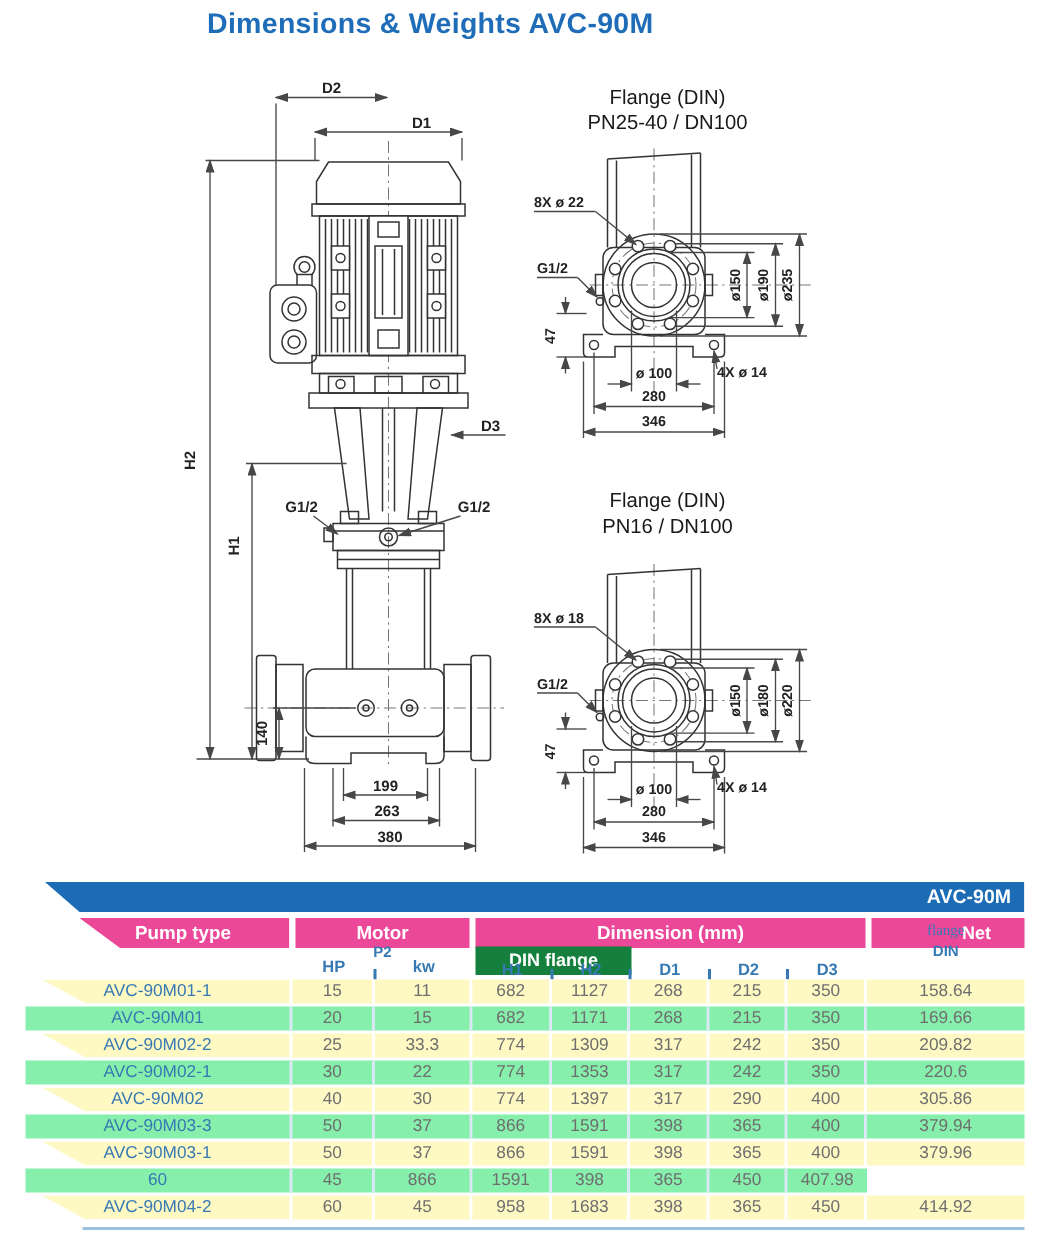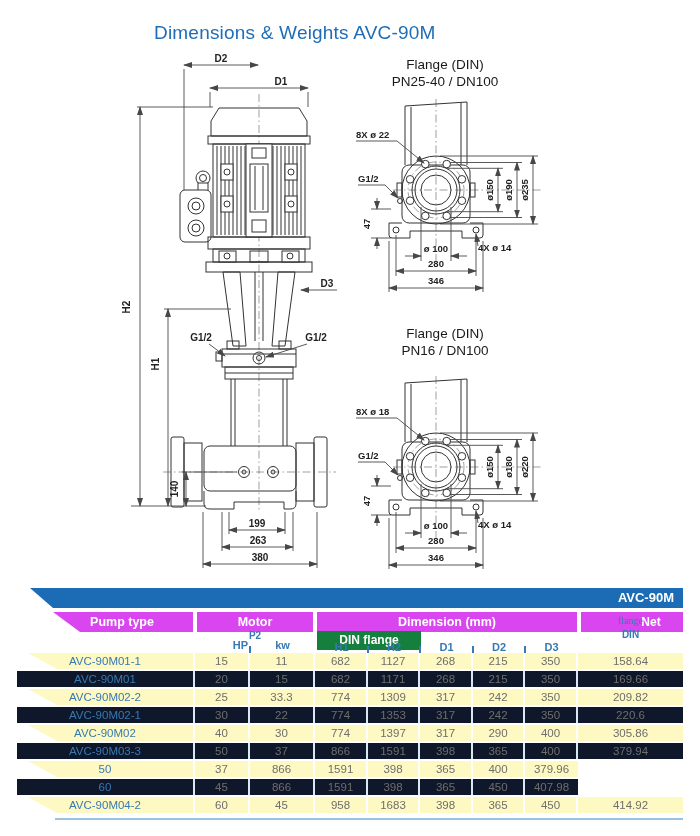--- a/index.html
+++ b/index.html
@@ -1,63 +1,63 @@
 <!DOCTYPE html>
 <html><head>
 <meta charset="utf-8">
 <style>
   html,body{margin:0;padding:0;background:#fff;}
   .page{position:relative;width:700px;height:836px;background:#fff;overflow:hidden;
         font-family:"Liberation Sans",sans-serif;}
-  .title{position:absolute;left:138px;top:6px;margin:16px;font-size:19px;font-weight:normal;
+  .title{position:absolute;left:138px;top:6px;margin:0;font-size:19px;font-weight:bold;
          color:#1f6db8;letter-spacing:.2px;}
   .flange-title{position:absolute;width:200px;text-align:center;color:#1a1a1a;
                 font-size:13.5px;line-height:17px;}
   #ftitle1{left:345px;top:56px;} #ftitle2{left:345px;top:325px;}
   svg{position:absolute;}
   #pumpsvg{left:95px;top:50px;}
   #flg1{left:350px;top:95px;} #flg2{left:350px;top:372px;}
   .ln{stroke:#333;stroke-width:1;fill:none;}
   .lnf{stroke:#333;stroke-width:1;fill:#fff;}
   .dim{stroke:#474747;stroke-width:.9;fill:none;}
   .cl{stroke:#777;stroke-width:.7;stroke-dasharray:8 3 1.5 3;fill:none;}
   .dt{font:600 10px "Liberation Sans",sans-serif;fill:#222;}
   .dts{font:600 9.5px "Liberation Sans",sans-serif;fill:#222;}
   
   .bar-dark{position:absolute;left:17px;top:588px;width:666px;height:20px;background:#1b6cb5;
             clip-path:polygon(13px 0,100% 0,100% 100%,36px 100%);color:#fff;font-size:13px;
             font-weight:bold;line-height:20px;text-align:right;padding-right:9px;box-sizing:border-box;}
-  .gbar{position:absolute;top:612px;height:20px;background:#d946ef;color:#fff;font-weight:bold;
+  .gbar{position:absolute;top:612px;height:20px;background:#ec4899;color:#fff;font-weight:bold;
         font-size:12.5px;line-height:20px;text-align:center;box-sizing:border-box;}
   .g-pump{left:17px;width:176px;clip-path:polygon(36px 0,100% 0,100% 100%,63px 100%);padding-left:34px;}
   .g-motor{left:197px;width:116px;}
   .g-dim{left:317px;width:260px;}
   .g-nw{left:581px;width:102px;font-size:12px;padding-left:38px;}
   .sub{position:absolute;color:#3779b3;text-align:center;font-weight:bold;}
   .sub-p2{left:195px;top:630px;width:120px;font-size:10px;}
   .dinbox{position:absolute;left:317px;top:631px;width:104px;height:19px;background:#15803d;
           color:#fff;font-weight:bold;font-size:12px;line-height:19px;text-align:center;}
-  .sub-hp{left:213px;top:639px;width:55px;font-size:11px;}
+  .sub-hp{left:195px;top:639px;width:55px;font-size:11px;}
   .sub-kw{left:250px;top:639px;width:65px;font-size:11px;}
   .sub-h1{left:315px;top:641px;width:53px;font-size:11px;}
   .sub-h2{left:368px;top:641px;width:52px;font-size:11px;}
   .sub-d1{left:420px;top:641px;width:53px;font-size:11px;}
   .sub-d2{left:473px;top:641px;width:52px;font-size:11px;}
   .sub-d3{left:525px;top:641px;width:53px;font-size:11px;}
   .sub-din{left:578px;top:629px;width:105px;font-size:10px;}
   .sub-flange{left:578px;top:615px;width:105px;font-size:10px;font-weight:normal;font-family:Liberation Serif, serif;}
   .tick{position:absolute;top:646px;width:2px;height:7px;background:#3779b3;}
   .tbody{position:absolute;left:17px;top:653px;width:666px;}
   .trow{display:grid;grid-template-columns:178px 55px 65px 53px 52px 53px 52px 53px 105px;
         height:16px;margin-bottom:2px;line-height:16px;font-size:11.5px;}
   .tcell{box-sizing:border-box;text-align:center;color:#6e6e6e;}
   .tcell:first-child{color:#3779b3;}
   .trow.blue .tcell{background:#fef9c3;border-right:2px solid #fff;}
   .trow.blue .tcell:first-child{clip-path:polygon(11px 0,100% 0,100% 100%,40px 100%);}
-  .trow.white .tcell{background:#0f172a;border-right:2px solid #d9e8f4;}
+  .trow.white .tcell{background:#86efac;border-right:2px solid #d9e8f4;}
   .trow .tcell:last-child{border-right:none;}
   .bottom-line{position:absolute;left:55px;top:818px;width:628px;height:2px;background:#9cc1de;}
 </style>
 </head>
 <body>
 
 <div class="page">
 
   <h1 class="title">Dimensions &amp; Weights AVC-90M</h1>
 
@@ -469,20 +469,21 @@
         <div class="tcell">50</div>
         <div class="tcell">37</div>
         <div class="tcell">866</div>
         <div class="tcell">1591</div>
         <div class="tcell">398</div>
         <div class="tcell">365</div>
         <div class="tcell">400</div>
         <div class="tcell">379.94</div>
       </div>
       <div class="trow blue">
+        <div class="tcell">AVC-90M03-1</div>
         <div class="tcell">50</div>
         <div class="tcell">37</div>
         <div class="tcell">866</div>
         <div class="tcell">1591</div>
         <div class="tcell">398</div>
         <div class="tcell">365</div>
         <div class="tcell">400</div>
         <div class="tcell">379.96</div>
       </div>
       <div class="trow white">

